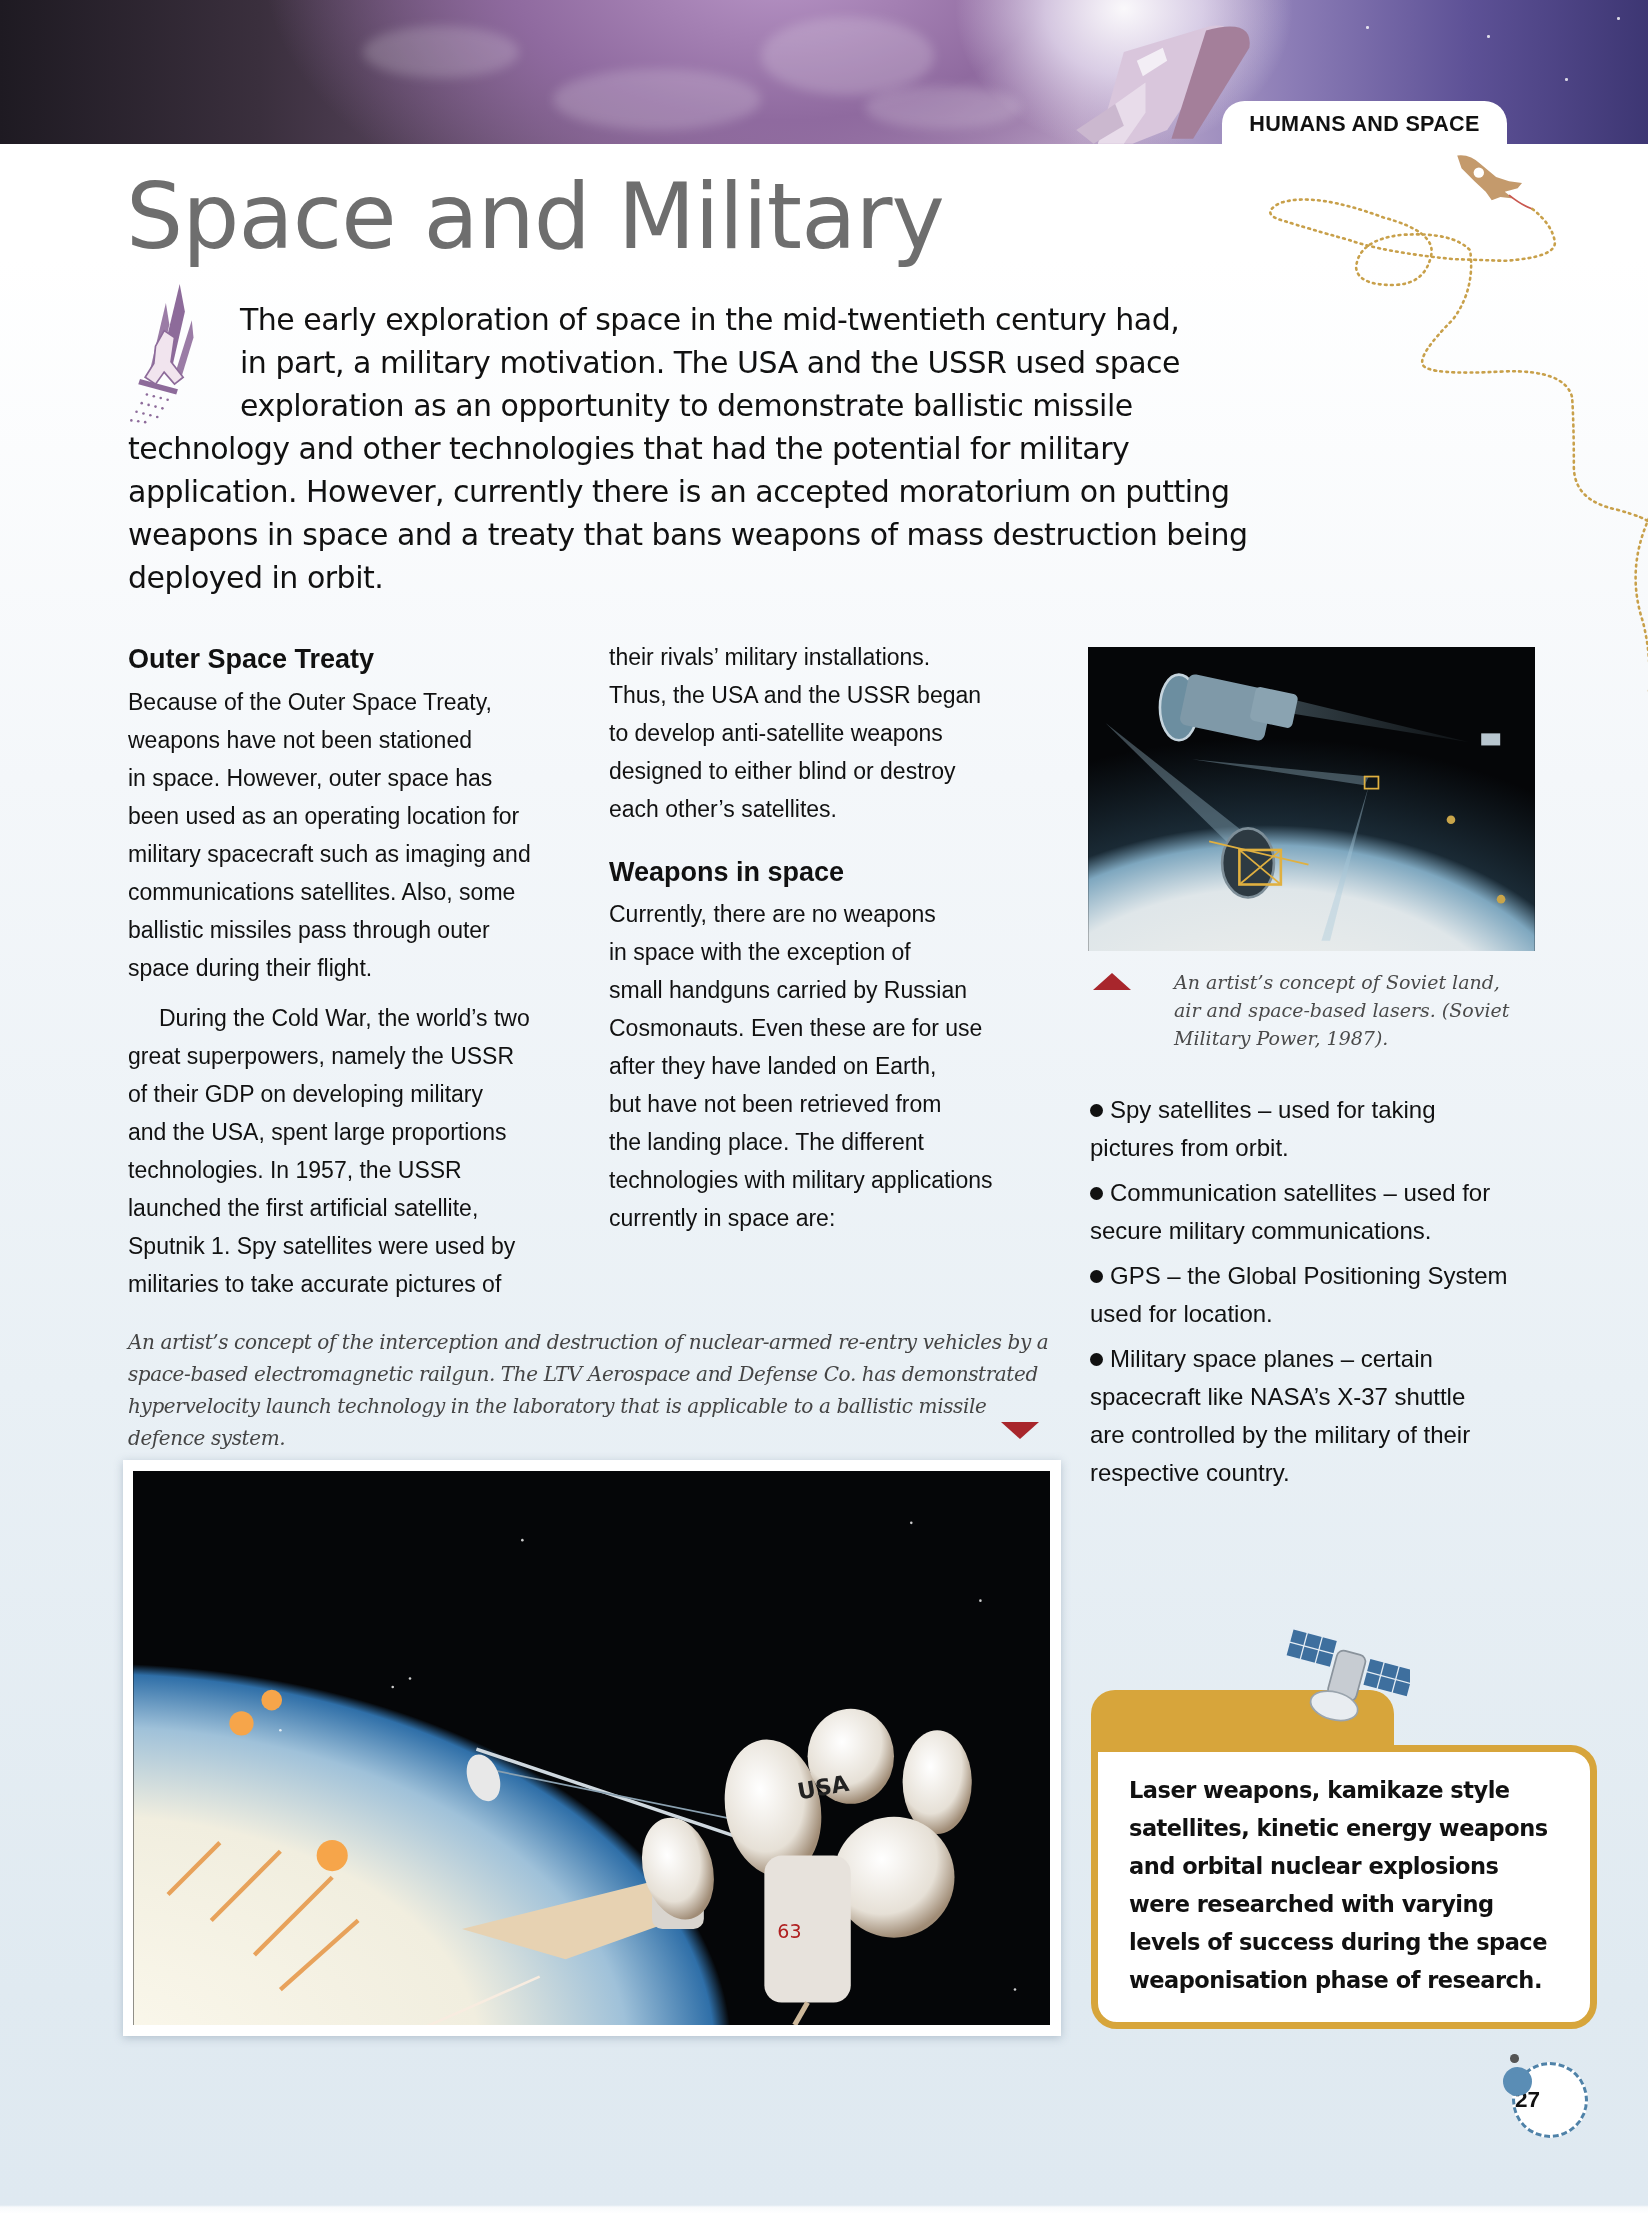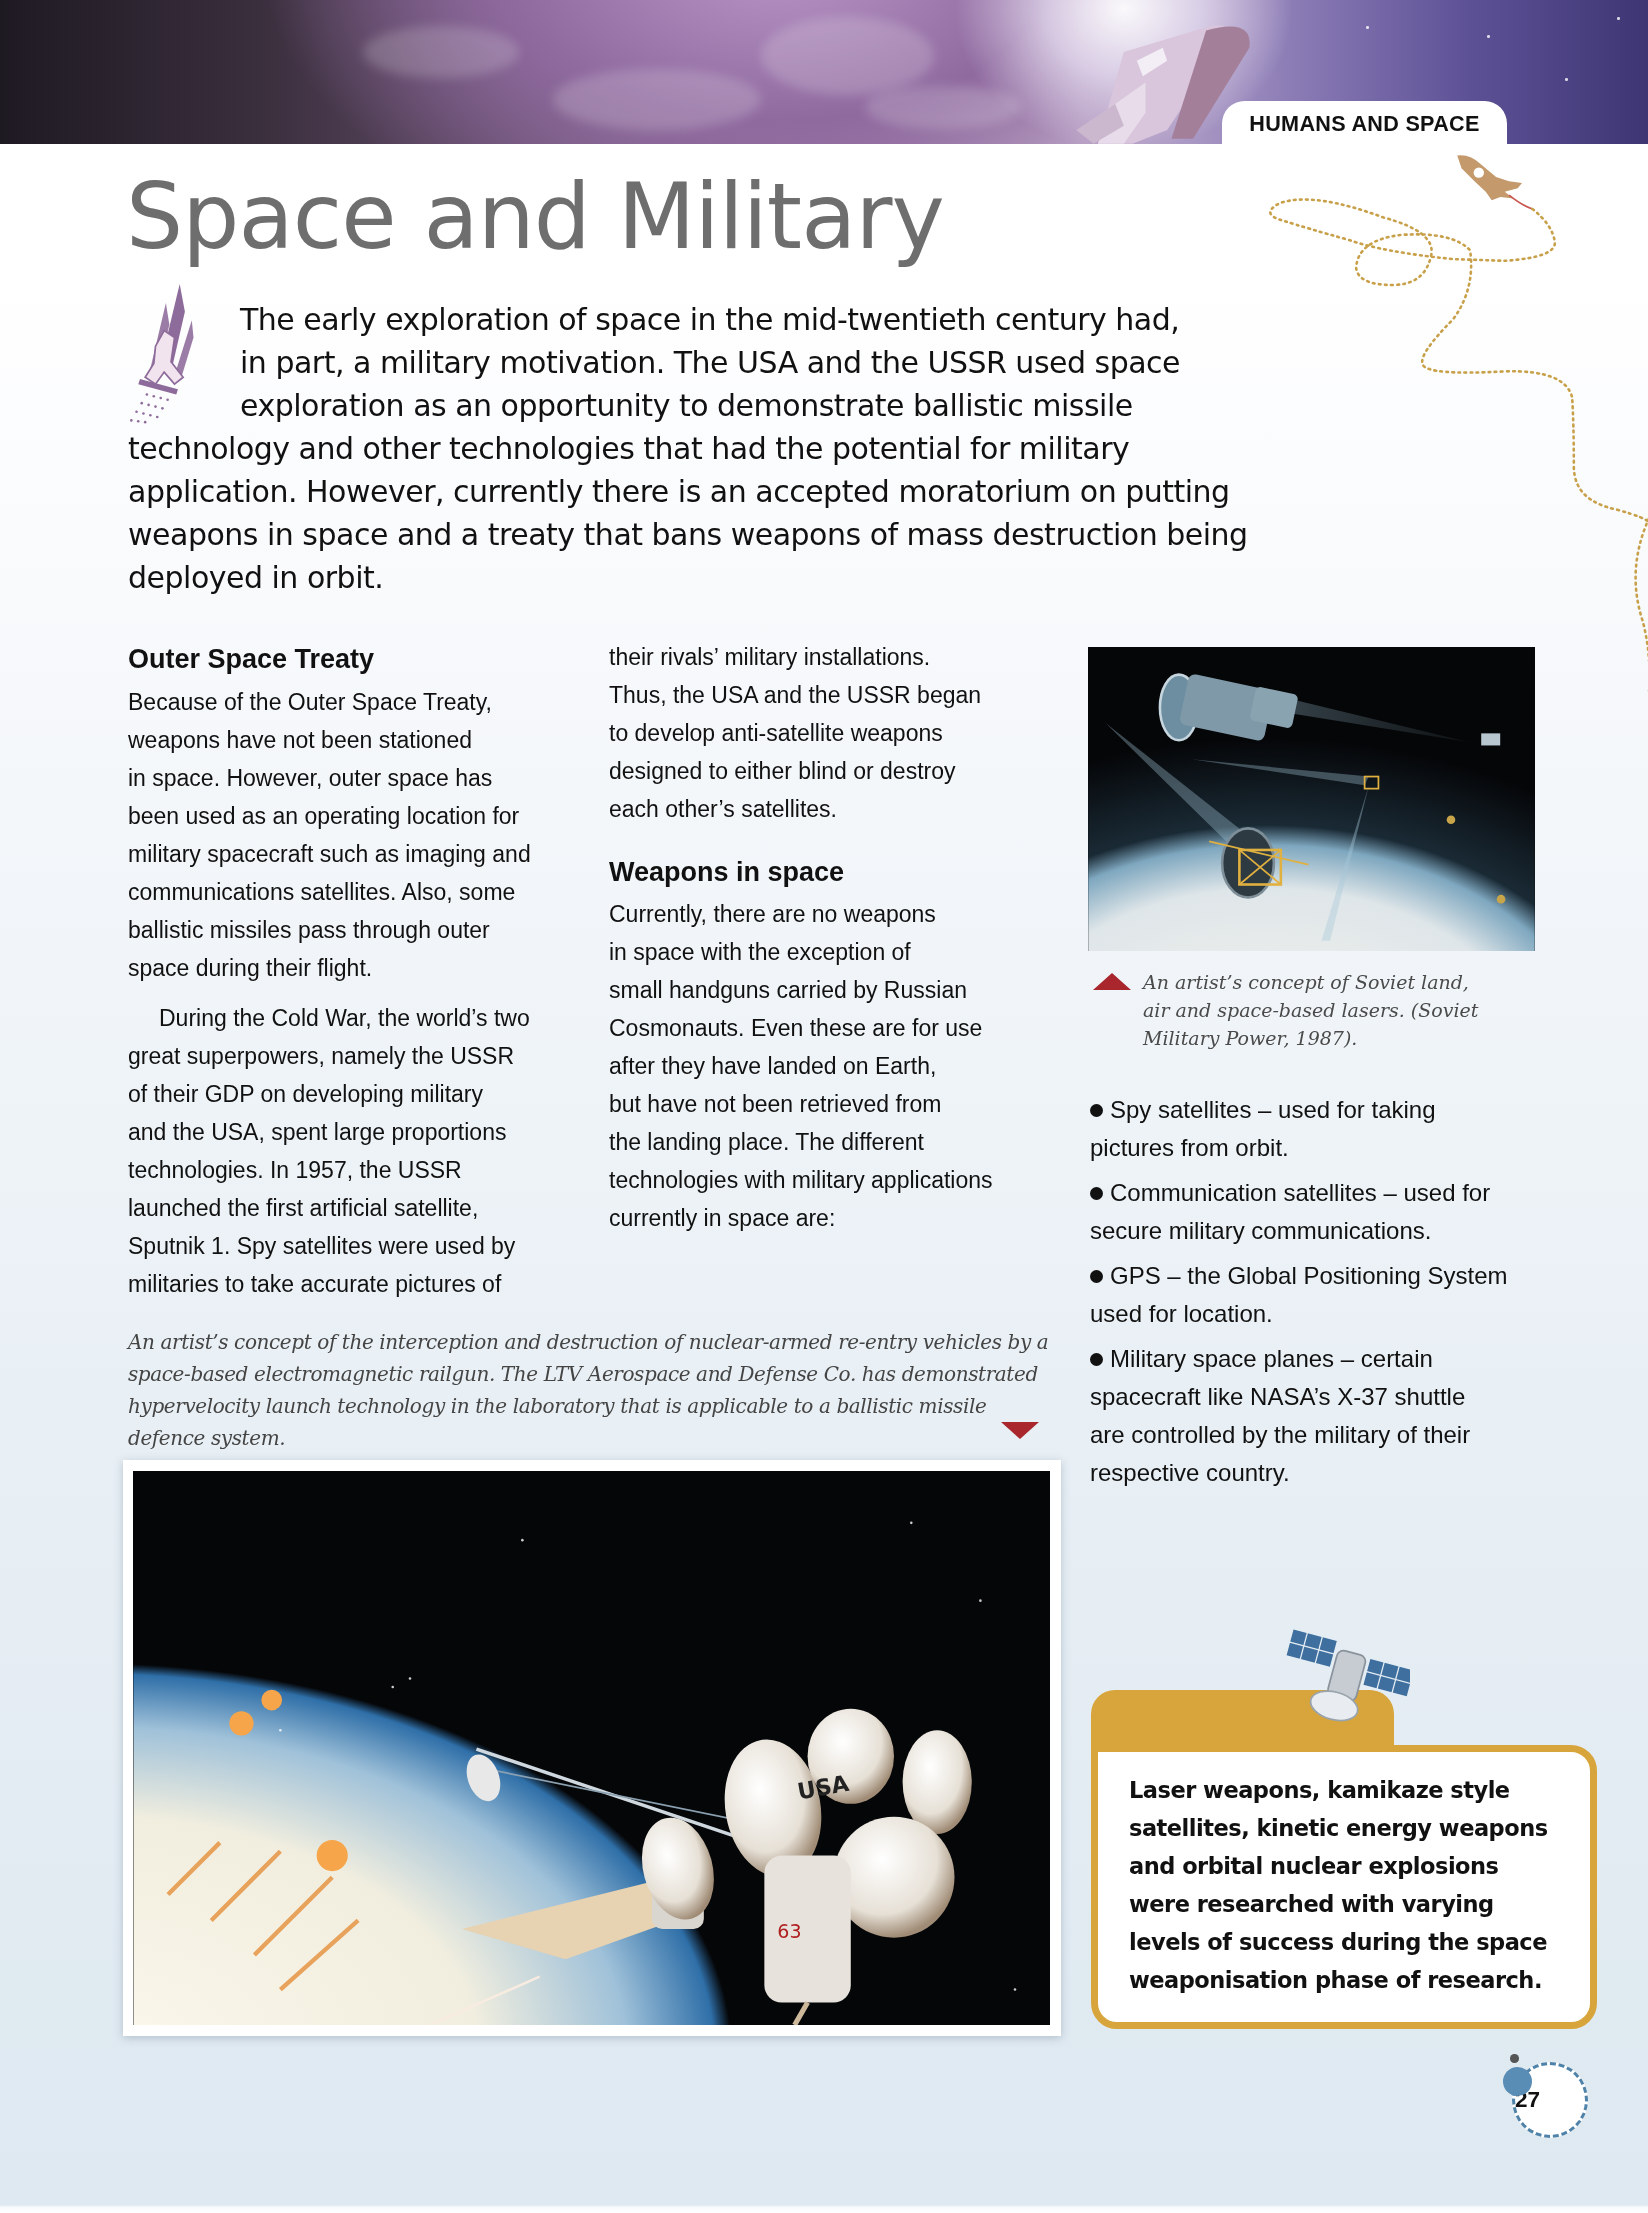--- a/index.html
+++ b/index.html
@@ -62,21 +62,21 @@
     
     .img-lasers {
       position: absolute; left: 1088px; top: 647px; width: 447px; height: 304px; overflow: hidden;
       background: #050608;
     }
     .caption-top {
       position: absolute; left: 1143px; top: 968px; width: 380px;
       font-family: "DejaVu Serif", "Liberation Serif", serif; font-style: italic;
       font-size: 19px; line-height: 28px; color: #4a4a4a;
     }
-    .caption-top span { display: block; white-space: nowrap; }
+    .caption-top span { display: block; white-space: nowrap; margin-left: 31px; }
     .tri-up {
       position: absolute; left: 1093px; top: 973px; width: 0; height: 0;
       border-left: 19px solid transparent; border-right: 19px solid transparent; border-bottom: 17.3px solid #a8262c;
     }
 
     
     .bullets { position: absolute; left: 1090px; top: 1091px; width: 450px; font-size: 24px; line-height: 38px; color: #111; }
     .bullets li { list-style: none; margin-bottom: 7px; }
     .bullets li span { display: block; white-space: nowrap; }
     .bullets .dot { display: inline-block; width: 13px; height: 13px; border-radius: 50%; background: #111; margin-right: 7px; vertical-align: 0.9px; }

